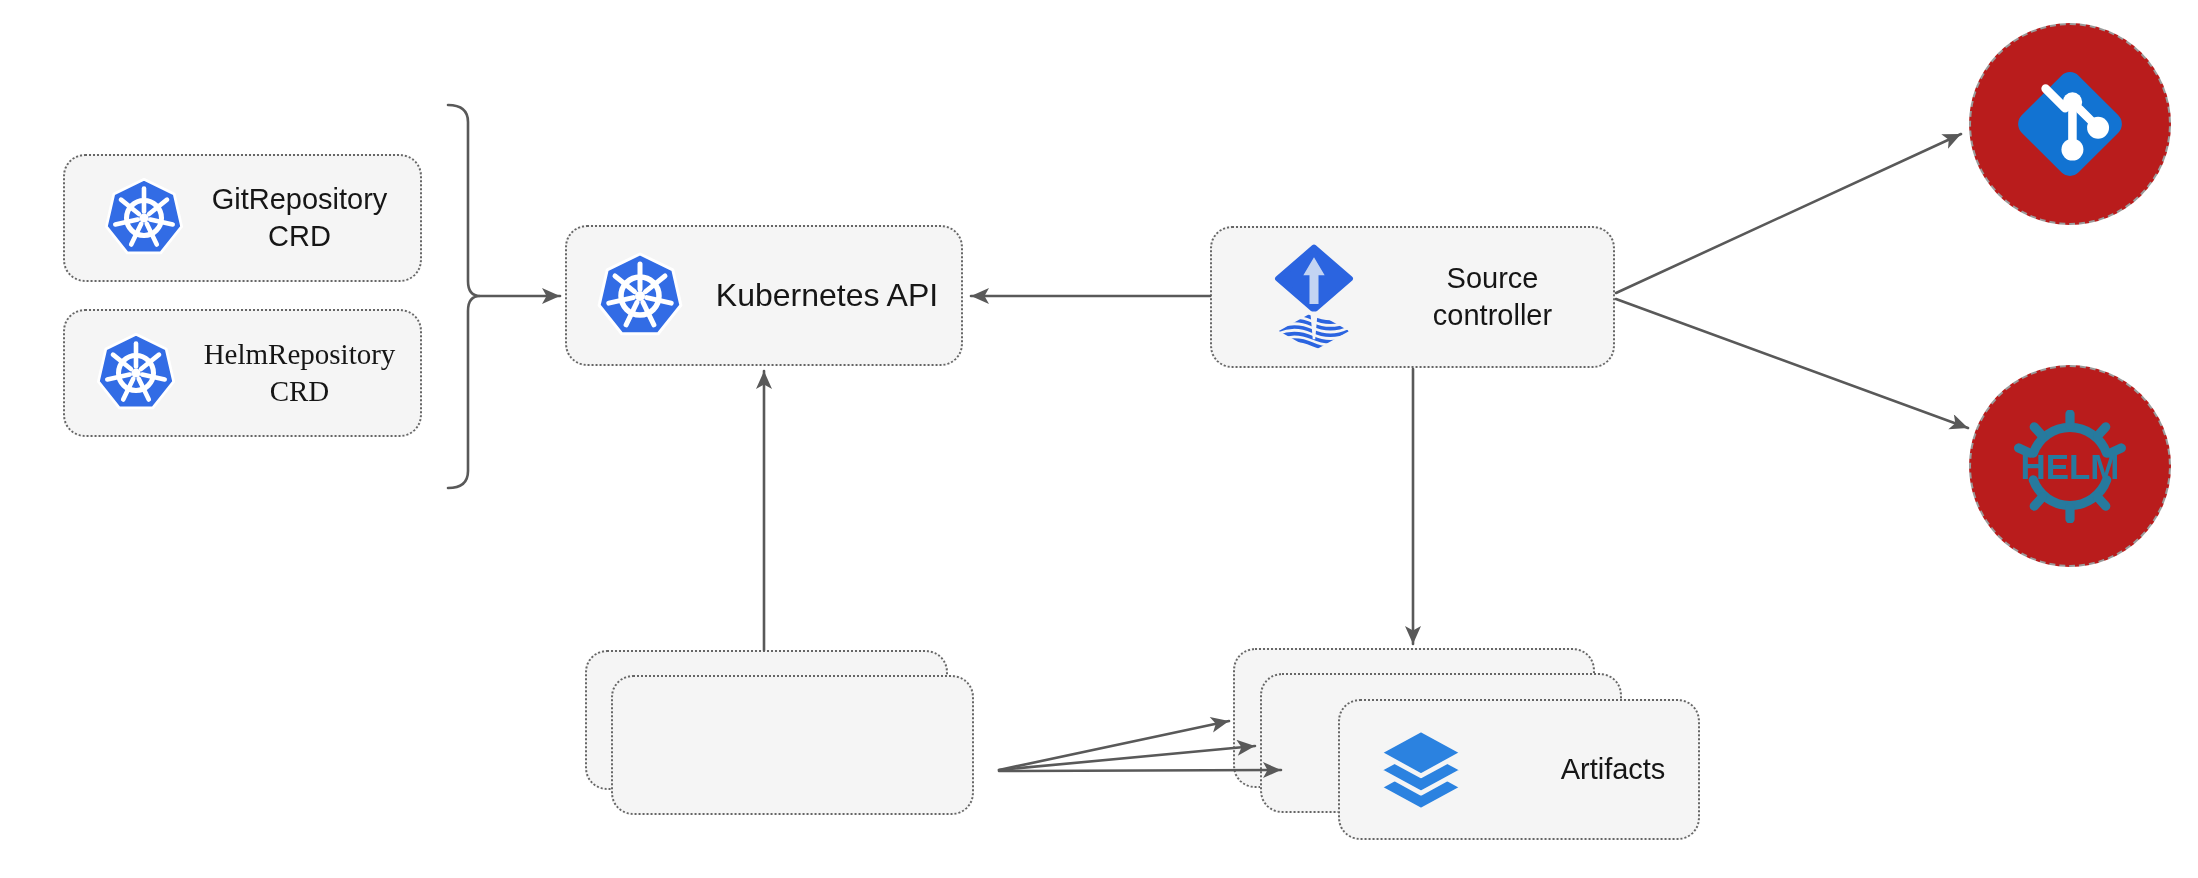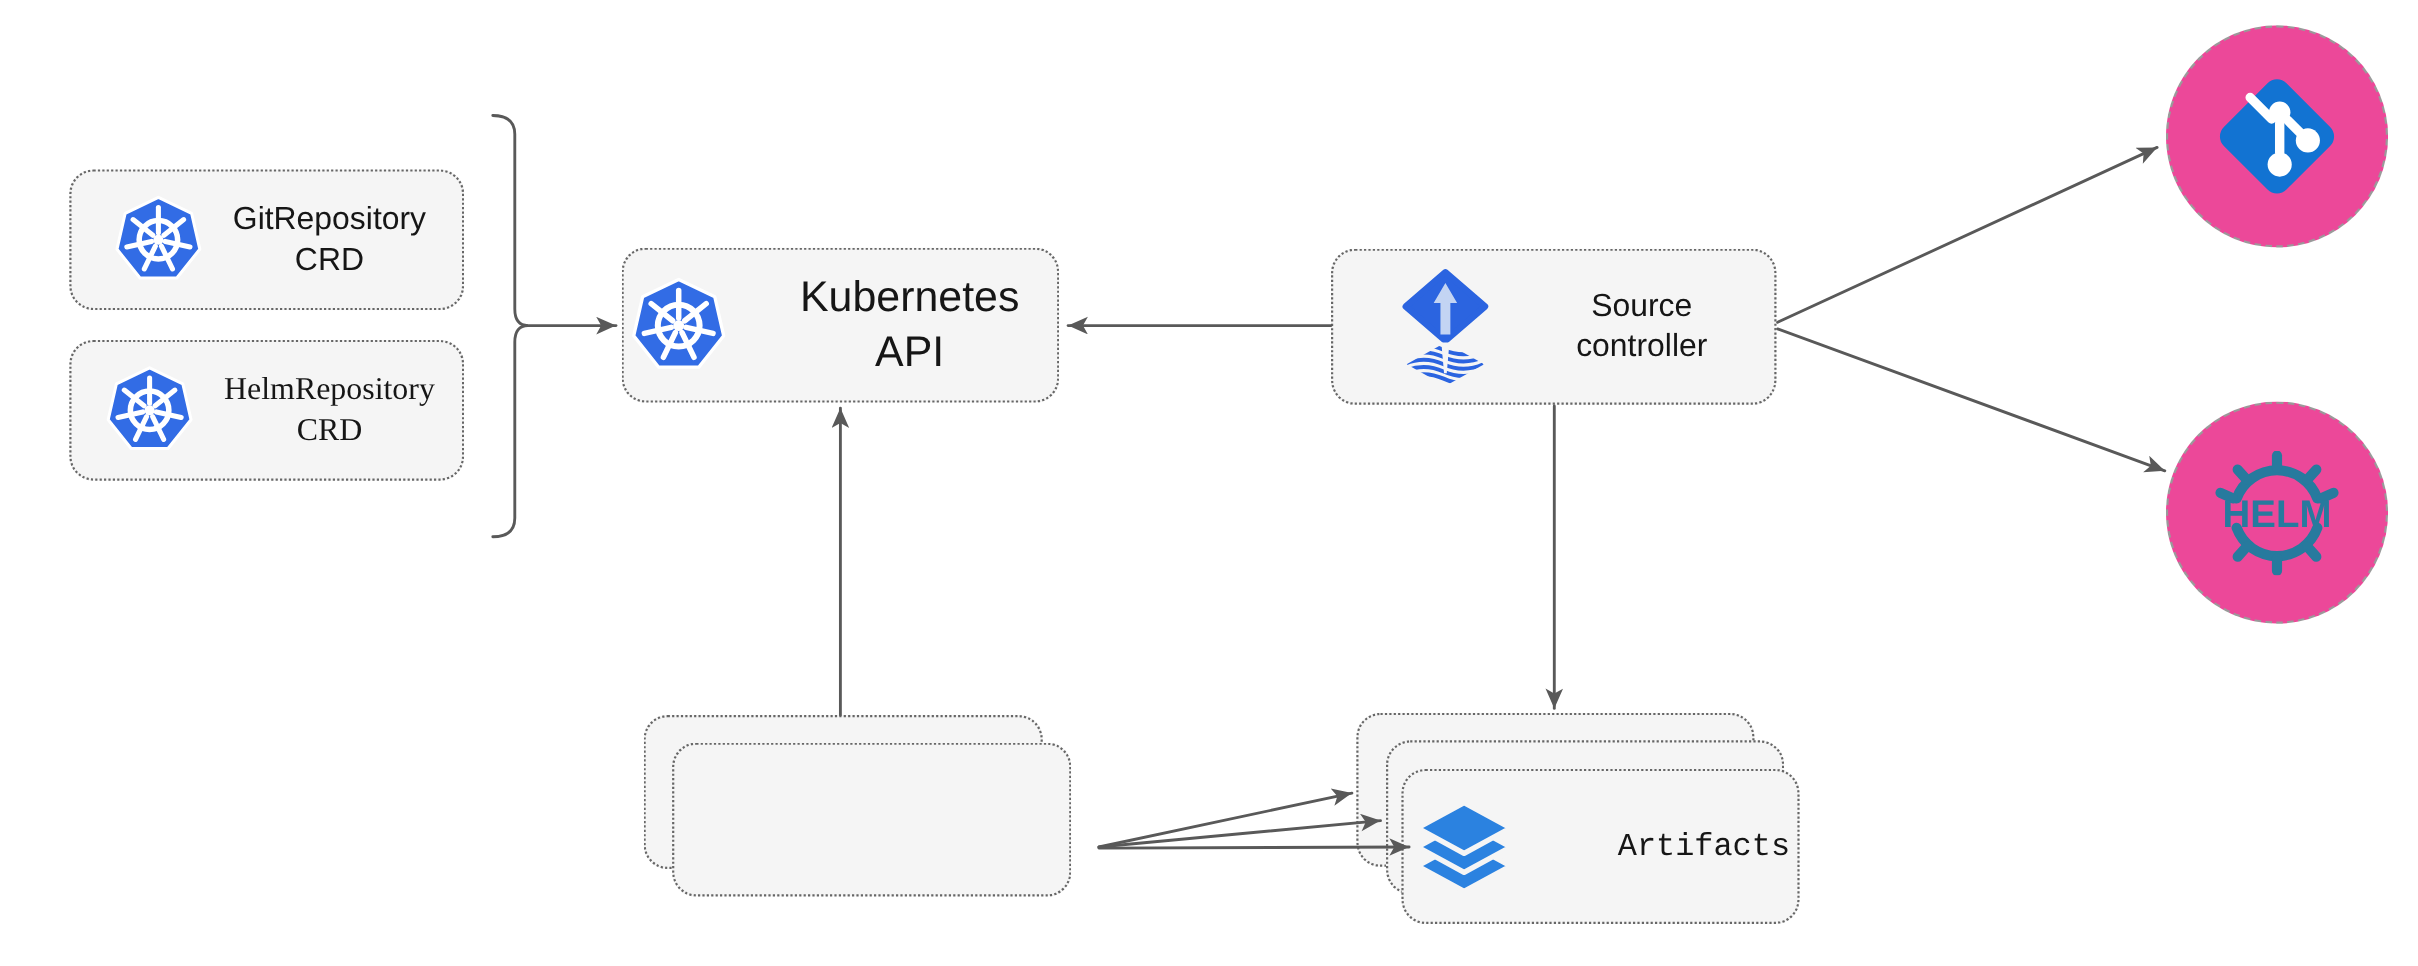--- a/index.html
+++ b/index.html
@@ -7,21 +7,21 @@
     position:relative; width:2198px; height:878px; background:#ffffff;
     font-family:"Liberation Sans", sans-serif; overflow:hidden;margin-left:20px;
   }
   .node {
     position:absolute; box-sizing:border-box;
     background:#f5f5f5; border:2.5px dotted #666666; border-radius:22px;
     display:flex; align-items:center; justify-content:center;
   }
   .endpoint {
     position:absolute; box-sizing:border-box; width:202px; height:202px;
-    background:#ec4899; border:2.5px dashed #9a9a9a; border-radius:50%;
+    background:#b91c1c; border:2.5px dashed #9a9a9a; border-radius:50%;
     display:flex; align-items:center; justify-content:center;
   }
   .label {
     font-size:29px; color:#161616; text-align:center; line-height:1.28;
   }
   .label span { display:block; }
   .edges { position:absolute; left:0; top:0; pointer-events:none; z-index:5; }
   .icon { flex:0 0 auto; display:block; }
 </style>
 </head>
@@ -79,21 +79,21 @@
         <line x1="50" y1="43" x2="50" y2="18"></line>
         <line x1="55.5" y1="45.6" x2="75" y2="30"></line>
         <line x1="56.8" y1="51.6" x2="81.2" y2="57.1"></line>
         <line x1="53" y1="56.3" x2="63.9" y2="78.8"></line>
         <line x1="47" y1="56.3" x2="36.1" y2="78.8"></line>
         <line x1="43.2" y1="51.6" x2="18.8" y2="57.1"></line>
         <line x1="44.5" y1="45.6" x2="25" y2="30"></line>
       </g>
       <circle cx="50" cy="50" r="5" fill="#ffffff"></circle>
     </svg>
-    <div class="label" style="font-size:39px;">
+    <div class="label" style="font-size:32px;">
       <span>Kubernetes API</span>
     </div>
   </div>
 
   <div class="node" style="left:1190px; top:226px; width:405px; height:142px; gap:78px;">
     <svg class="icon" width="82" height="107" viewBox="0 0 100 130">
       <polygon points="50,4 94,42 50,80 6,42" fill="#2b64e0" stroke="#2b64e0" stroke-width="7" stroke-linejoin="round"></polygon>
       <polygon points="50,16 63,38 55.5,38 55.5,73 44.5,73 44.5,38 37,38" fill="#c3d4f3"></polygon>
       <clipPath id="fluxclip-a">
           <polygon points="50,82 93,106 50,130 7,106"></polygon>
@@ -111,21 +111,21 @@
       <span>Source</span>
       <span>controller</span>
     </div>
   </div>
 
   <div class="node" style="left:565px; top:650px; width:363px; height:140px;"></div>
   <div class="node" style="left:591px; top:675px; width:363px; height:140px;"></div>
 
   <div class="node" style="left:1213px; top:648px; width:362px; height:140px;"></div>
   <div class="node" style="left:1240px; top:673px; width:362px; height:140px;"></div>
-  <div class="node" style="left:1254px; top:699px; width:362px; height:141px; gap:92px;font-family:Liberation Mono, monospace;">
+  <div class="node" style="left:1318px; top:699px; width:362px; height:141px; gap:92px;">
     <svg class="icon" width="96" height="96" viewBox="0 0 100 100">
       <polygon points="50,44 94,68 50,92 6,68" fill="#2b82e0" stroke="#f5f5f5" stroke-width="5" stroke-linejoin="round"></polygon>
       <polygon points="50,26 94,50 50,74 6,50" fill="#2b82e0" stroke="#f5f5f5" stroke-width="5" stroke-linejoin="round"></polygon>
       <polygon points="50,8 94,32 50,56 6,32" fill="#2b82e0" stroke="#f5f5f5" stroke-width="5" stroke-linejoin="round"></polygon>
     </svg>
     <div class="label">
       <span>Artifacts</span>
     </div>
   </div>
 

